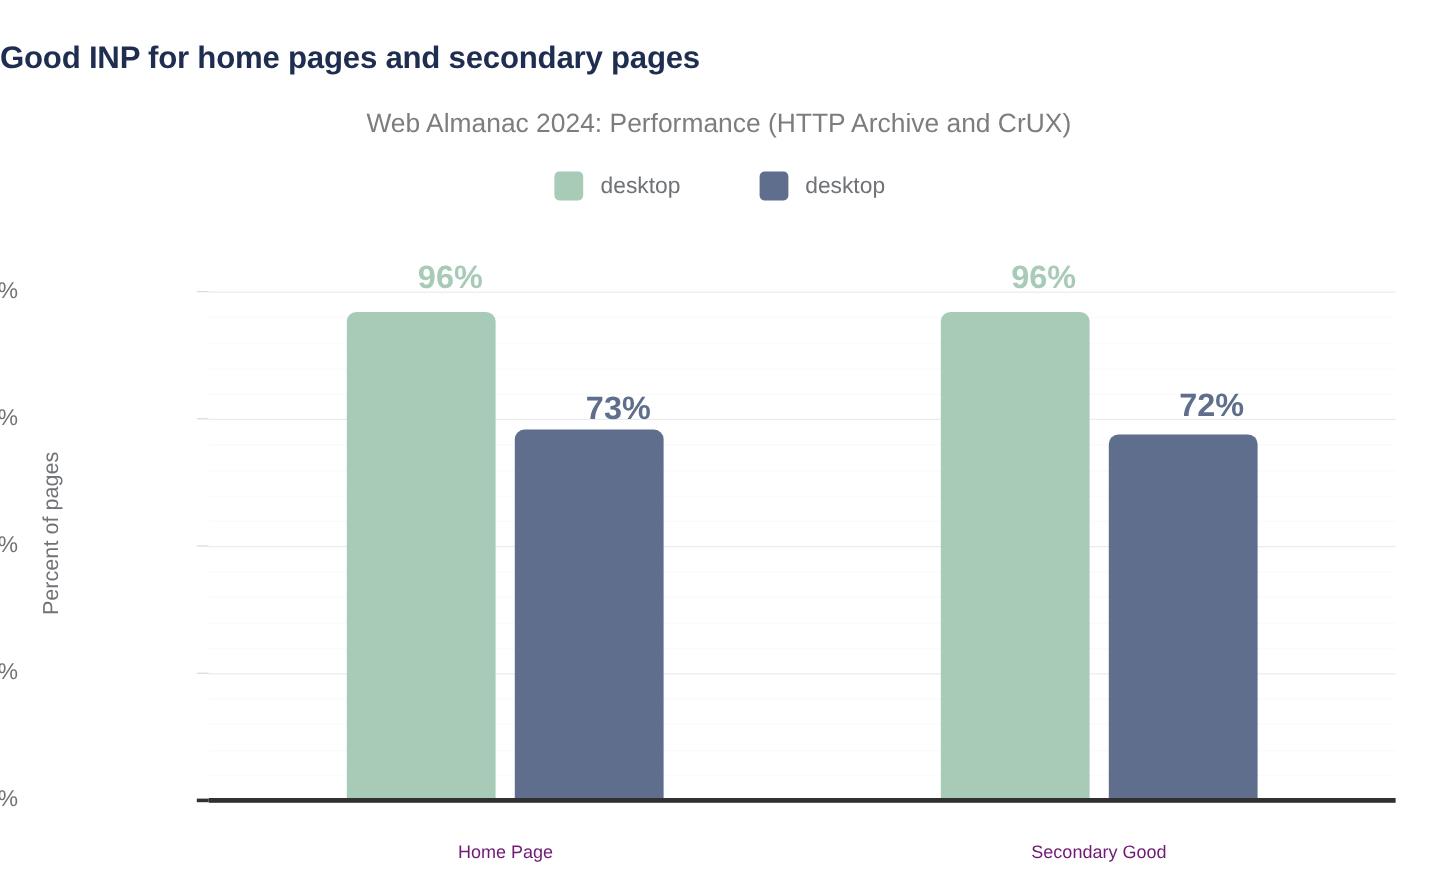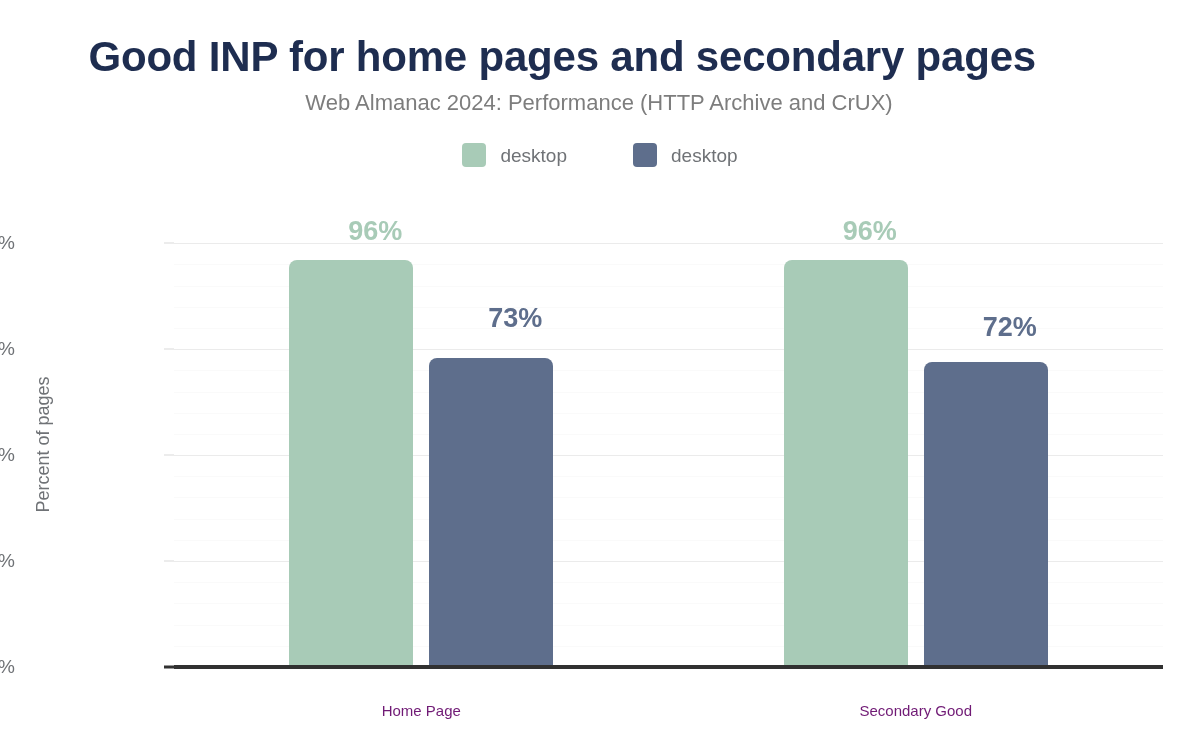--- a/index.html
+++ b/index.html
@@ -21,22 +21,22 @@
     width: 1200px;
     height: 742px;
   }
 
   
   .chart-title {
     position: absolute;
     top: 33px;
     left: 0;
     width: 1036px;
-    text-align: right;
-    font-size: 42px;
+    text-align: left;
+    font-size: 26px;
     font-weight: bold;
     color: #1e2d50;
     letter-spacing: -0.2px;
     white-space: nowrap;
   }
   .chart-subtitle {
     position: absolute;
     top: 90px;
     left: 0;
     width: 1198px;
@@ -219,25 +219,25 @@
       <div class="gridline" style="top: 148.333px;"></div>
       <div class="gridline major" style="top: 127.143px;"></div>
       <div class="gridline" style="top: 105.952px;"></div>
       <div class="gridline" style="top: 84.7619px;"></div>
       <div class="gridline" style="top: 63.5714px;"></div>
       <div class="gridline" style="top: 42.381px;"></div>
       <div class="gridline major" style="top: 21.1905px;"></div>
       <div class="bar" style="left: 115.25px; width: 124px; height: 406.857px; background: rgb(168, 203, 183);"></div>
       <div class="bar-label" style="left: 177.25px; top: -5.85714px; color: rgb(168, 203, 183);">96%</div>
       <div class="bar" style="left: 255.25px; width: 124px; height: 309.381px; background: rgb(94, 110, 140);"></div>
-      <div class="bar-label" style="left: 317.25px; top: 81px; color: rgb(94, 110, 140);">73%</div>
+      <div class="bar-label" style="left: 317.25px; top: 103px; color: rgb(94, 110, 140);">73%</div>
       <div class="bar" style="left: 609.75px; width: 124px; height: 406.857px; background: rgb(168, 203, 183);"></div>
       <div class="bar-label" style="left: 671.75px; top: -5.85714px; color: rgb(168, 203, 183);">96%</div>
       <div class="bar" style="left: 749.75px; width: 124px; height: 305.143px; background: rgb(94, 110, 140);"></div>
-      <div class="bar-label" style="left: 811.75px; top: 90px; color: rgb(94, 110, 140);">72%</div>
+      <div class="bar-label" style="left: 811.75px; top: 101px; color: rgb(94, 110, 140);">72%</div>
     </div>
 
   <div class="axis-baseline"></div>
 
   <div id="xticks">
       <div class="xtick" style="left: 421.25px;">Home Page</div>
       <div class="xtick" style="left: 915.75px;">Secondary Good</div>
     </div>
 
 </div>

